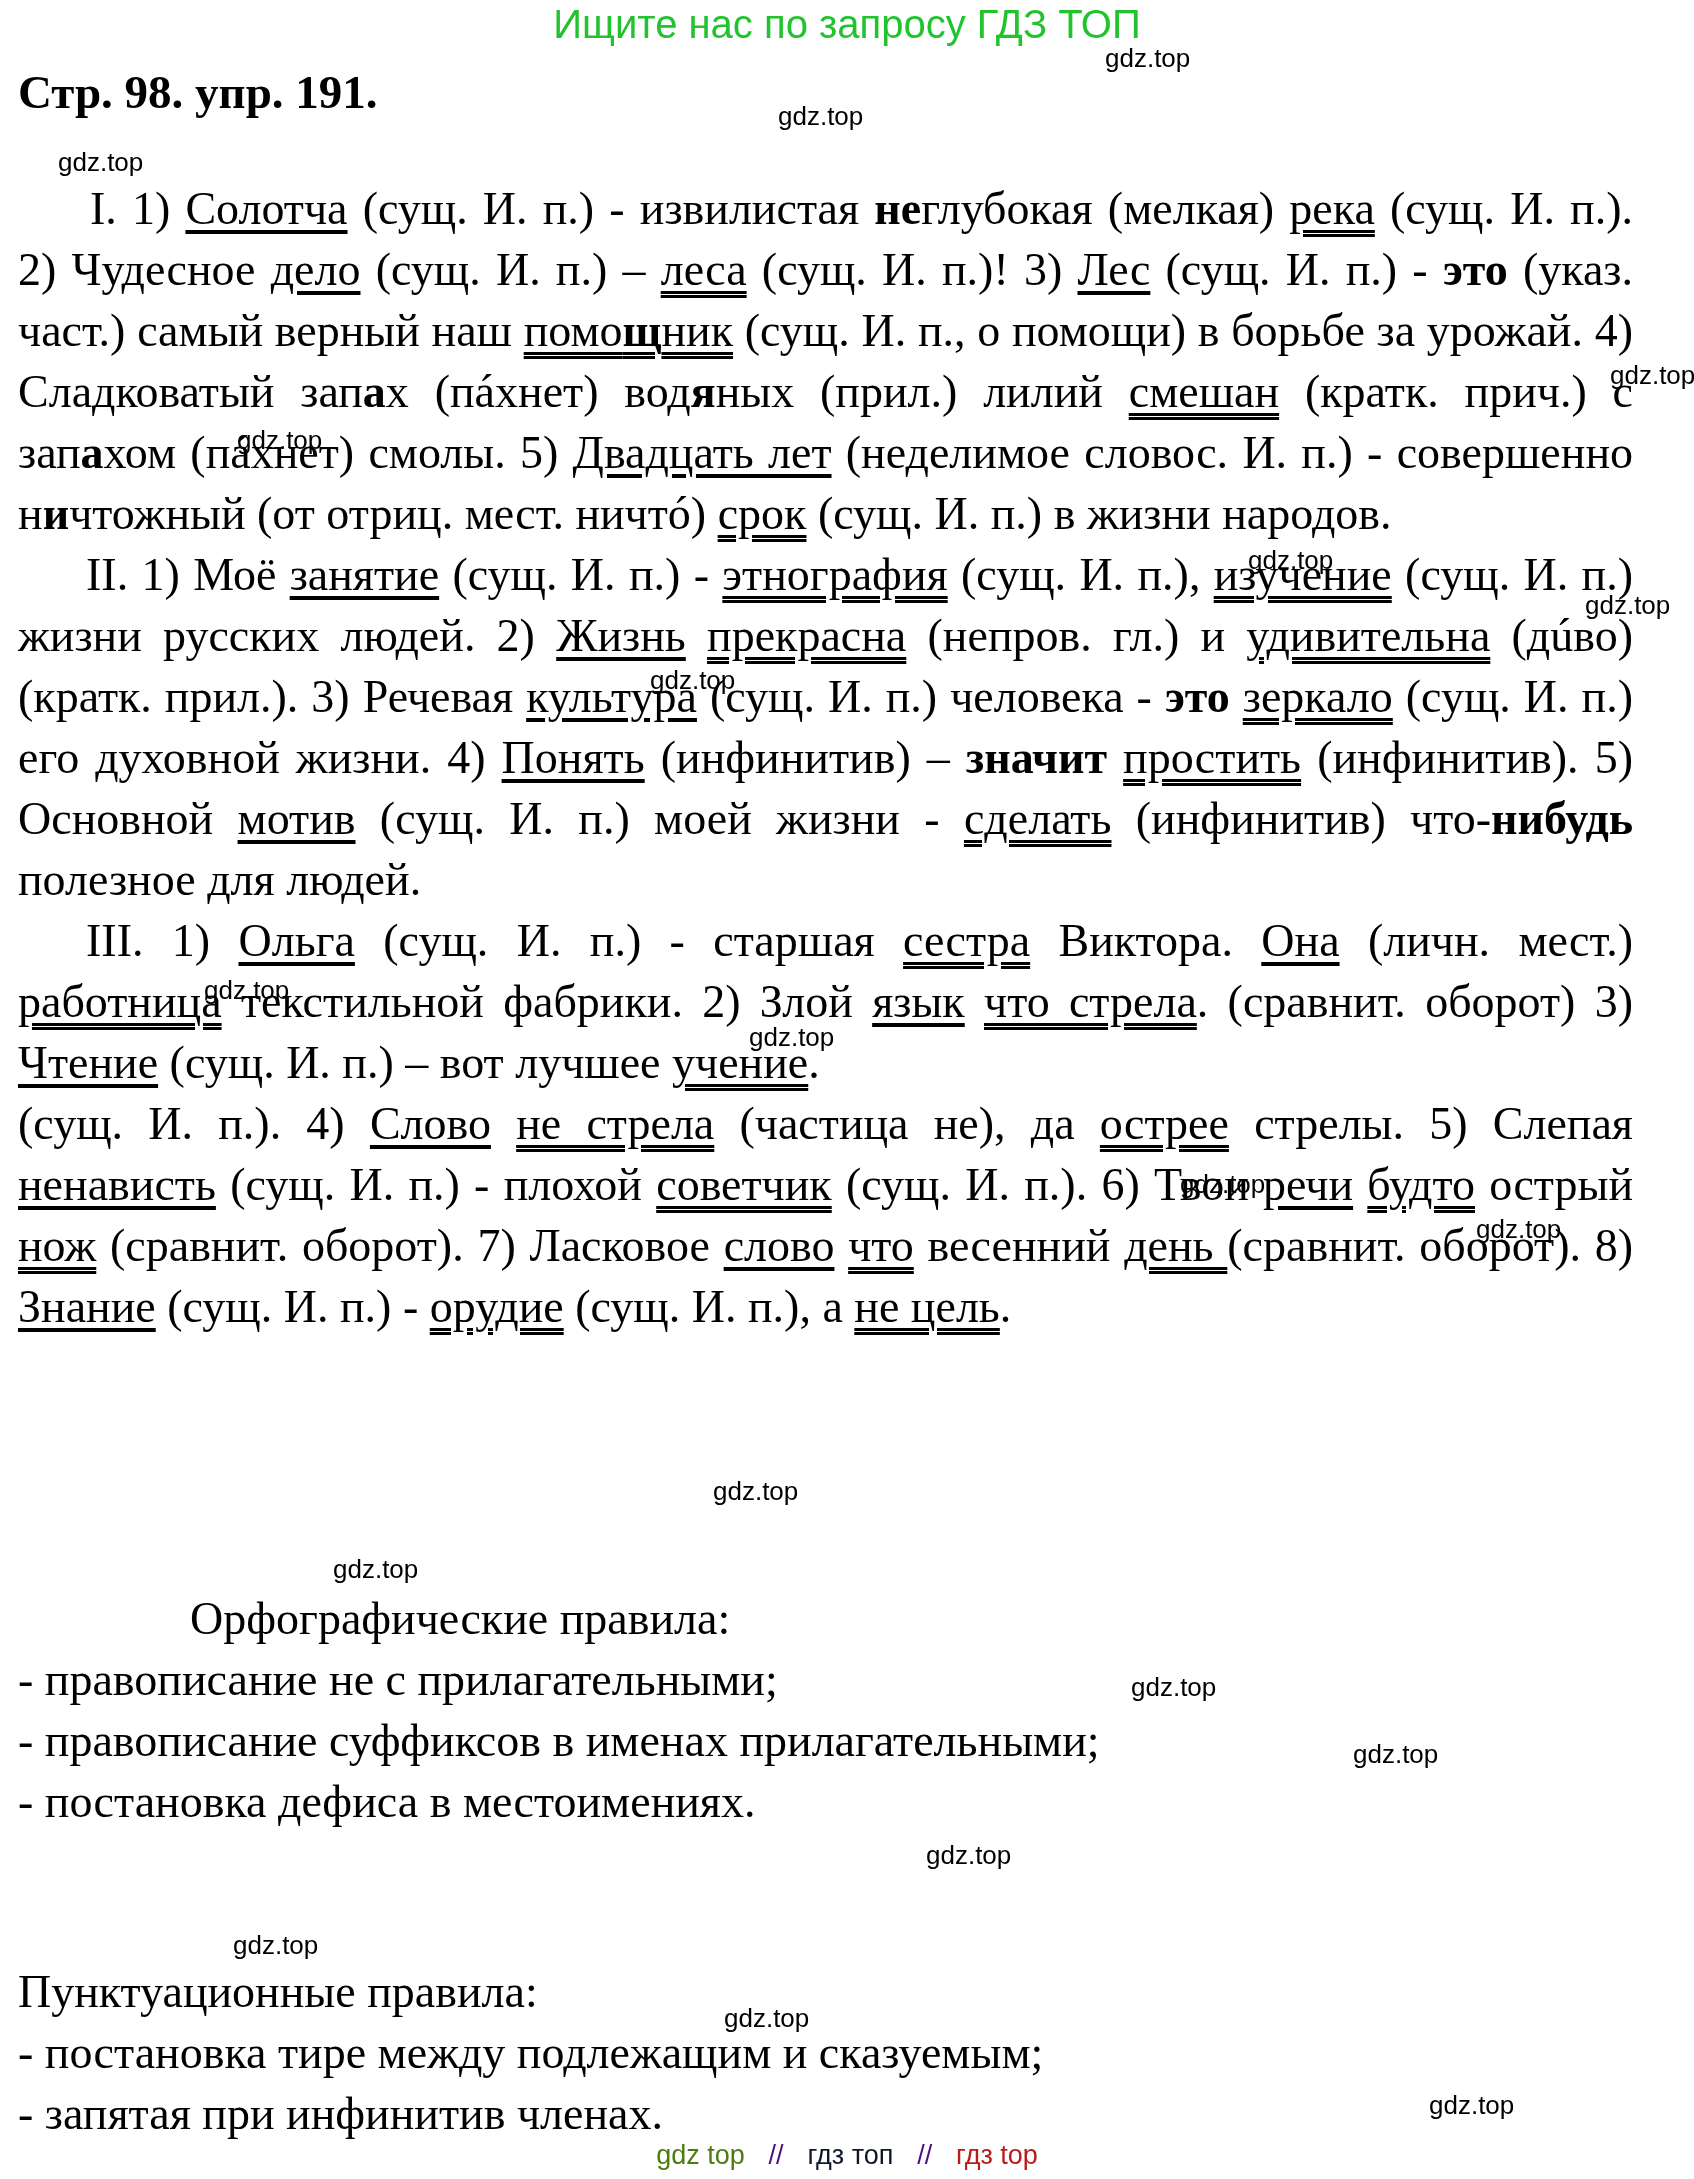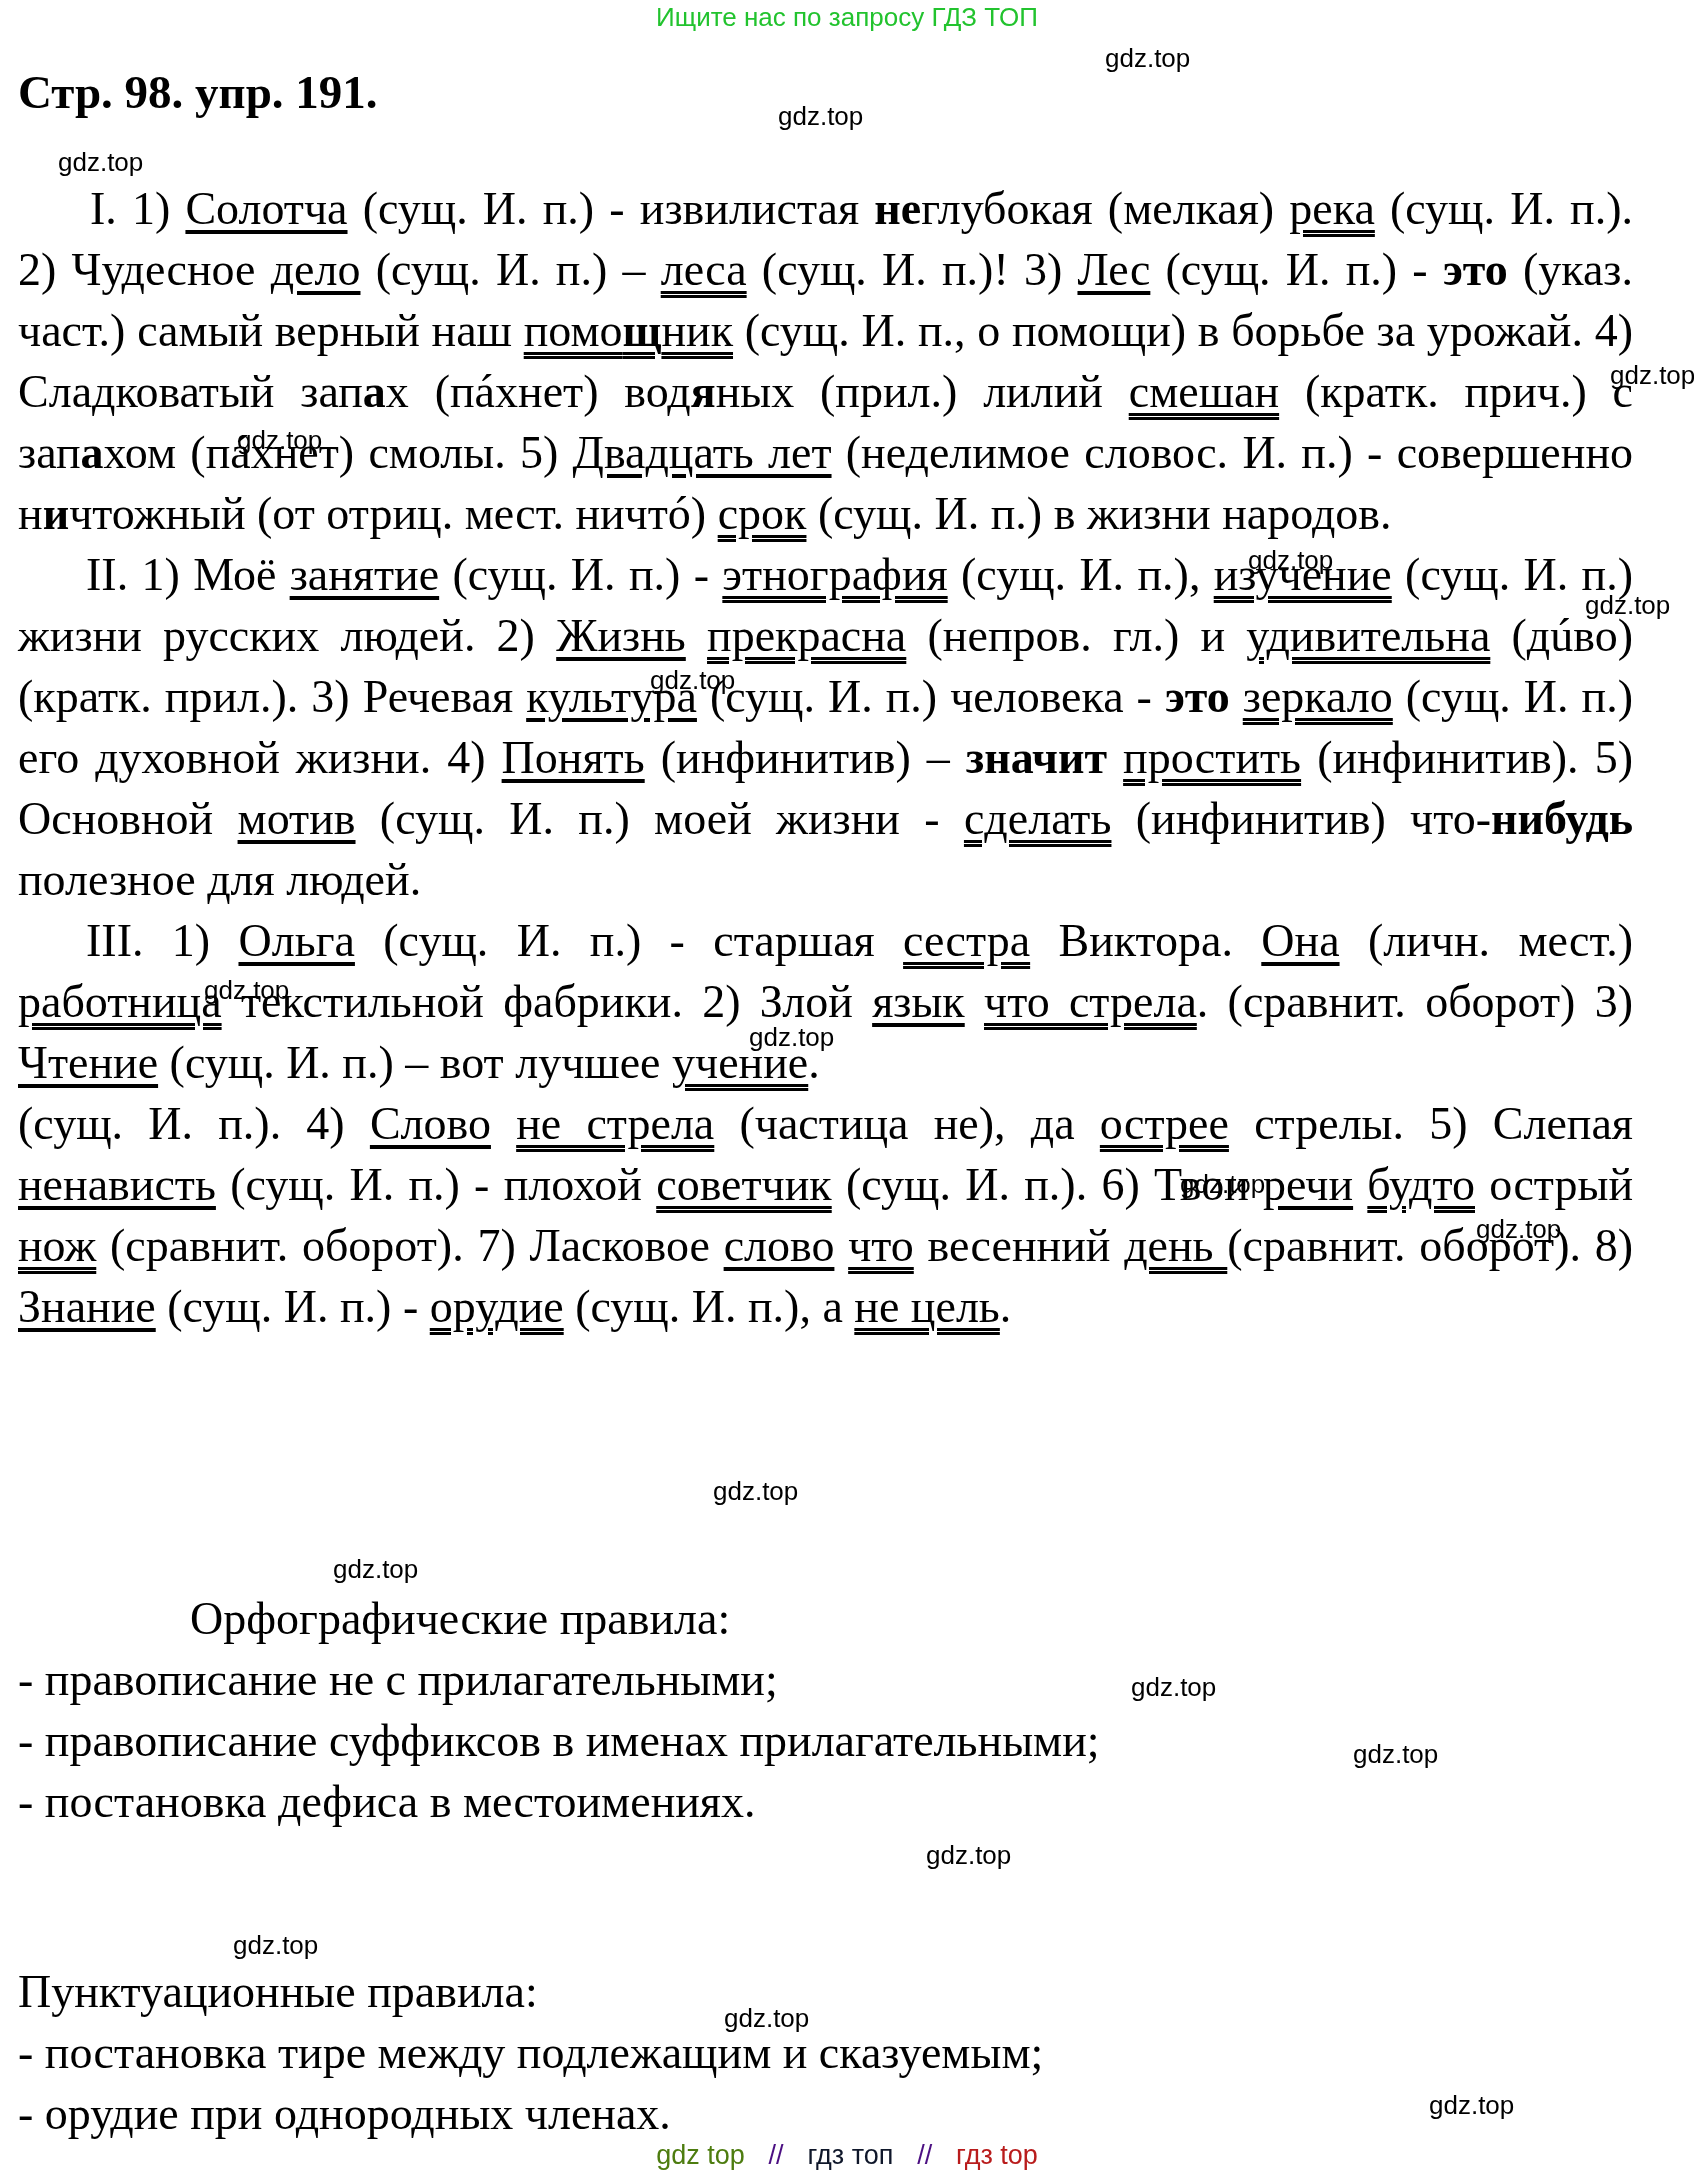--- a/index.html
+++ b/index.html
@@ -1,19 +1,19 @@
 <!DOCTYPE html>
 <html style="font-size:14.5px"><head>
 <meta charset="utf-8">
 <style>
   html, body { margin: 0; padding: 0; background: #ffffff; }
   body { width: 1694px; height: 2179px; position: relative; overflow: hidden;
          font-family: "Liberation Serif", "DejaVu Serif", serif; color: #000; }
   .banner { position: absolute; top: 1.8px; left: 0; width: 1694px; text-align: center;
-            font-family: "Liberation Sans", "DejaVu Sans", sans-serif; font-size: 26px; }
+            font-family: "Liberation Sans", "DejaVu Sans", sans-serif; font-size: 40px; }
   .banner a { text-decoration: none; }
   .title { position: absolute; left: 18px; top: 65px; font-size: 47px; font-weight: bold; margin: 0; }
   .wm { position: absolute; font-family: "Liberation Sans", "DejaVu Sans", sans-serif;
         font-size: 26px; color: #000; white-space: nowrap; }
   .body-text { position: absolute; left: 18px; top: 178px; width: 1615px;
                font-size: 46px; line-height: 61px; text-align: justify; }
   .para { margin: 0; text-indent: 0; }
   .para.indent-1 { text-indent: 72px; }
   .para.indent-2 { text-indent: 68px; }
   .u1 { text-decoration: underline; text-decoration-thickness: 3.6px; text-underline-offset: 6.3px; }
@@ -67,21 +67,21 @@
 <div class="rules" style="top:1588px;">
   <div class="heading indent">Орфографические правила:</div>
   <div>- правописание не с прилагательными;</div>
   <div>- правописание суффиксов в именах прилагательными;</div>
   <div>- постановка дефиса в местоимениях.</div>
 </div>
 
 <div class="rules" style="top:1961px;">
   <div class="heading">Пунктуационные правила:</div>
   <div>- постановка тире между подлежащим и сказуемым;</div>
-  <div>- орудие при однородных членах.</div>
+  <div>- запятая при инфинитив членах.</div>
 </div>
 
 <div class="footer" style="color: rgb(75, 15, 130);">
   <a href="#" class="flink" style="color: #4d7c0f;">gdz top</a>
   <span class="sep">//</span>
   <a href="#" class="flink" style="color: #0f172a;">гдз топ</a>
   <span class="sep">//</span>
   <a href="#" class="flink" style="color: #b91c1c;">гдз top</a>
 </div>
 

